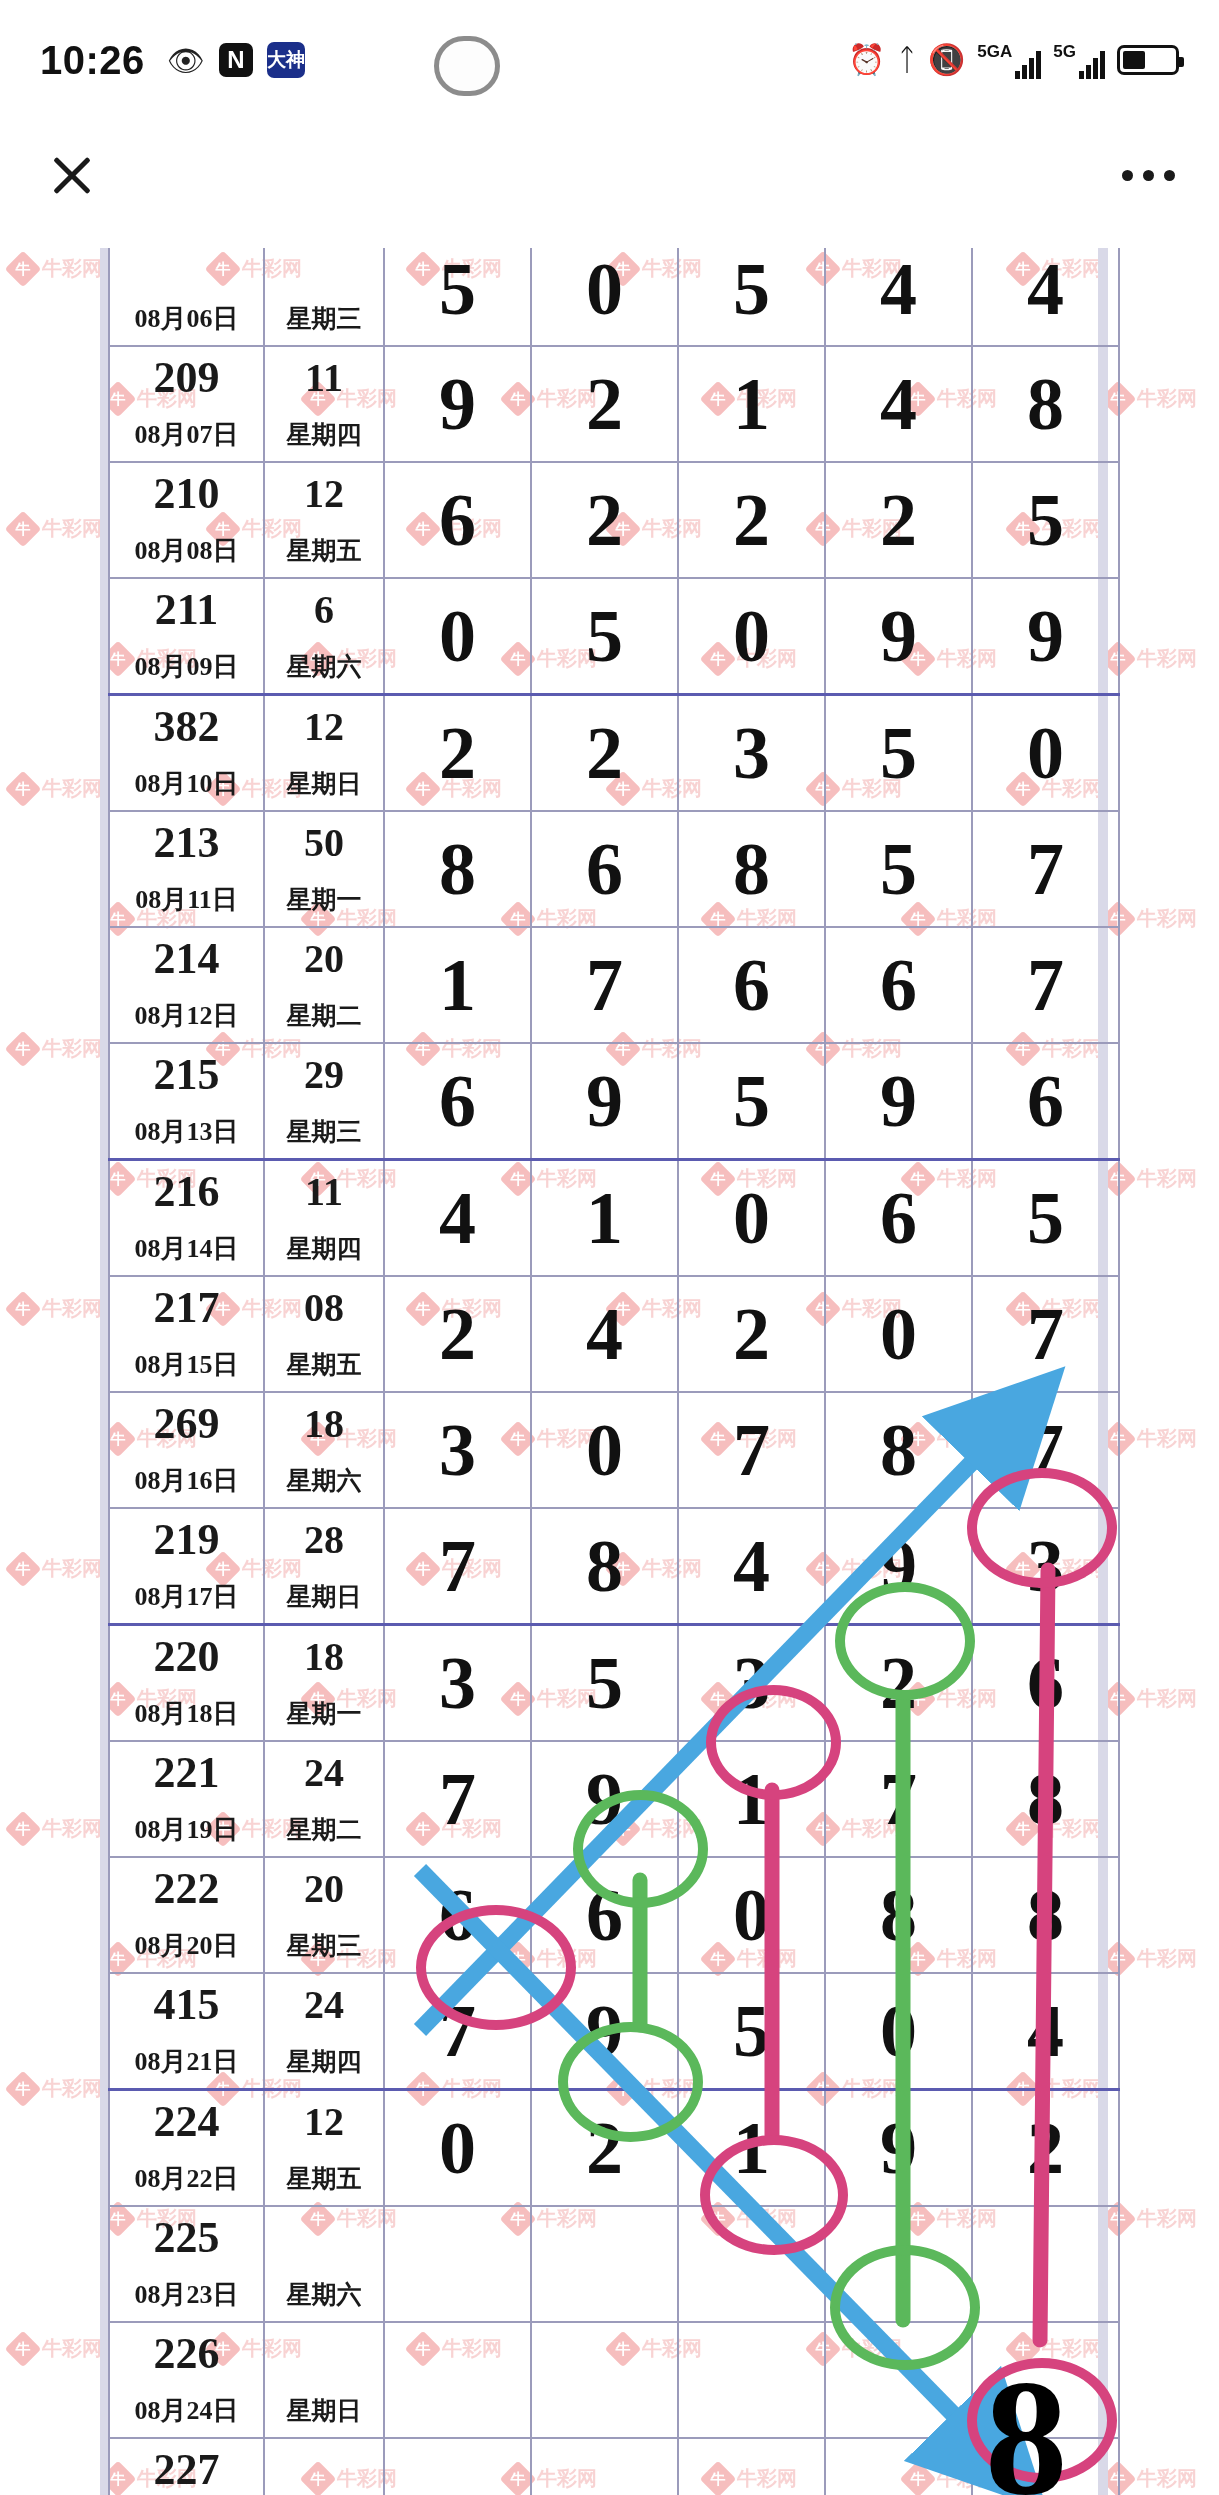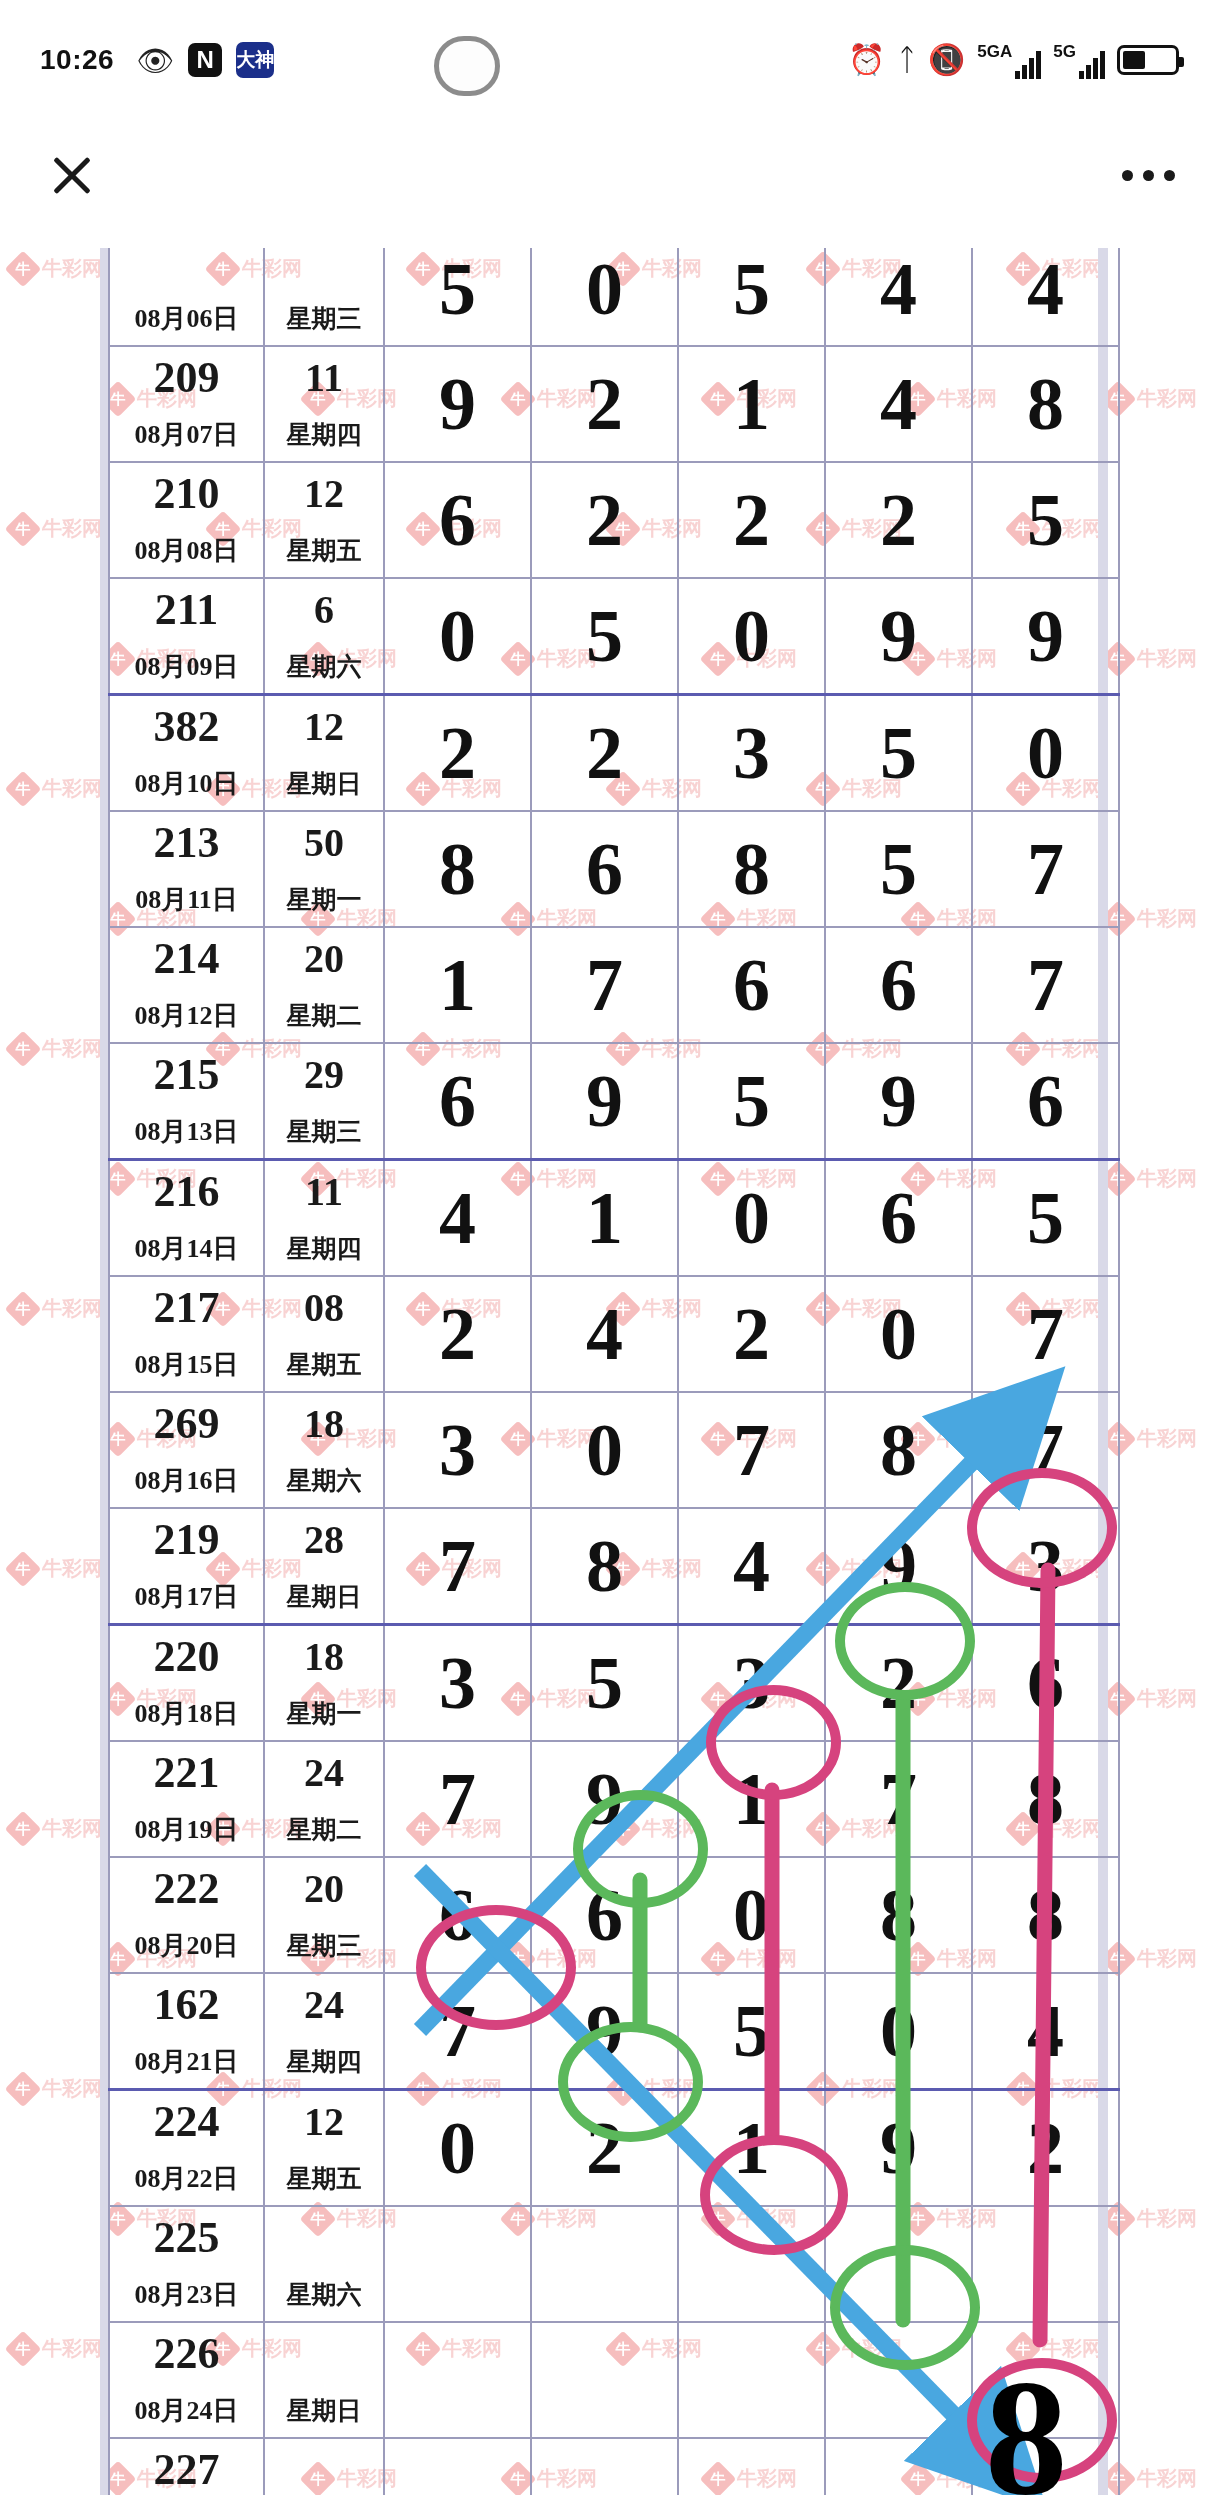--- a/index.html
+++ b/index.html
@@ -16,21 +16,21 @@
   
   .status-bar {
     height: 120px;
     display: flex;
     align-items: center;
     padding: 0 40px;
     position: relative;
     background: #fff;
   }
   .status-time {
-    font-size: 28px;
+    font-size: 40px;
     font-weight: 600;
     color: #111;
     letter-spacing: 0.5px;
   }
   .status-left-icons {
     display: flex;
     align-items: center;
     gap: 14px;
     margin-left: 22px;
   }
@@ -1149,21 +1149,21 @@
             <td rowspan="2" class="cell-digit ">6</td>
             <td rowspan="2" class="cell-digit ">0</td>
             <td rowspan="2" class="cell-digit sep-before-last">8</td>
             <td rowspan="2" class="cell-digit last-col">8</td>
           </tr>
           <tr class="row-b">
             <td class="cell-date first-col">08月20日</td>
             <td class="cell-week sep-after-sum">星期三</td>
           </tr>
           <tr class="row-a">
-            <td class="cell-issue first-col">162</td>
+            <td class="cell-issue first-col">415</td>
             <td class="cell-sum sep-after-sum">24</td>
             <td rowspan="2" class="cell-digit ">7</td>
             <td rowspan="2" class="cell-digit ">9</td>
             <td rowspan="2" class="cell-digit ">5</td>
             <td rowspan="2" class="cell-digit sep-before-last">0</td>
             <td rowspan="2" class="cell-digit last-col">4</td>
           </tr>
           <tr class="row-b">
             <td class="cell-date first-col">08月21日</td>
             <td class="cell-week sep-after-sum">星期四</td>

